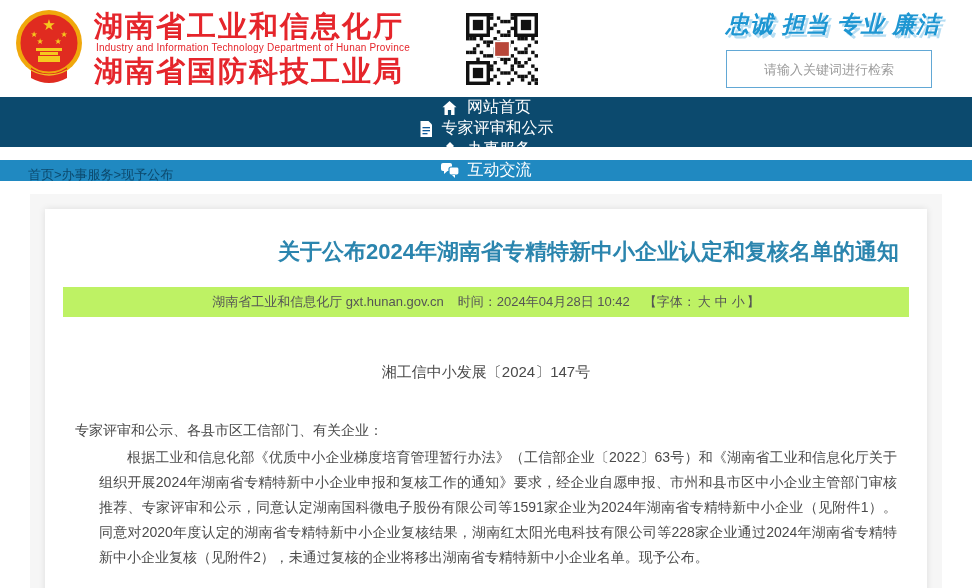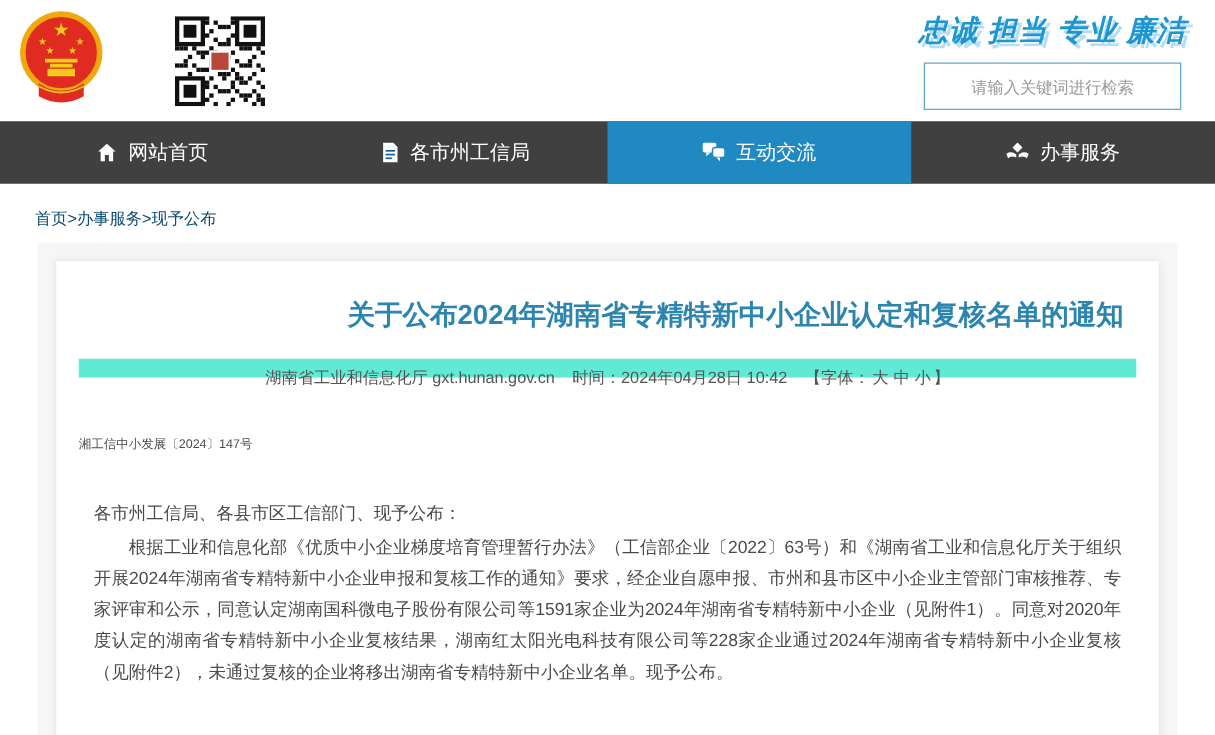--- a/index.html
+++ b/index.html
@@ -6,51 +6,51 @@
   html,body { width:972px; height:588px; overflow:hidden; background:#fff;
     font-family:"Liberation Sans","DejaVu Sans",sans-serif; }
 
   
   .hdr { display:flex; align-items:center; height:97px; padding:6px 14px 6px 14px; background:#fff; }
   .emblem { flex:0 0 auto; }
   .org { margin-left:10px; line-height:1.05; }
   .org .cn { color:#e5252b; font-weight:bold; font-size:29px; letter-spacing:2px; white-space:nowrap; }
   .org .en { color:#e5252b; font-size:10px; letter-spacing:.2px; margin:2px 0 2px 2px; white-space:nowrap; }
   .qr { margin-left:56px; width:72px; height:72px; flex:0 0 auto; }
-  .hdr-right { margin-left:auto; width:232px; display:flex; flex-direction:column; align-items:center; }
+  .hdr-right { margin-left:auto; width:232px; display:flex; flex-direction:column; align-items:flex-start; }
   .slogan { color:#1e96d2; font-weight:bold; font-style:italic; font-size:23px; letter-spacing:1px;
     white-space:nowrap; text-shadow:3px 3px 0 #b5ddf3; margin-bottom:10px; }
   .search input { width:206px; height:38px; border:1px solid #62a8d5; outline:none;
     text-align:center; font-size:13px; color:#555; background:#fff; }
   .search input::placeholder { color:#9a9a9a; }
 
   
-  .nav { display:flex; height:50px; background:#404040; }
+  .nav { display:flex; height:50px; background:#0c4a6e;flex-direction:column; }
   .nav-item { flex:1 1 0; display:flex; align-items:center; justify-content:center; gap:9px;
     color:#fff; font-size:16px; cursor:pointer; }
   .nav-item.active { background:#2089c1; }
   .nav-item svg { display:block; }
 
   
   .crumbs { padding:19px 0 10px 28px; font-size:13px; color:#8a8a8a; }
   .crumbs span { color:#0c4a6e; }
 
   
   .panel { margin:0 30px; background:#f6f6f6; padding:15px; }
   .card { background:#fff; box-shadow:0 0 7px rgba(0,0,0,.10); padding:16px 18px 60px; min-height:420px; }
   .title { text-align:right; color:#2b85ae; font-weight:bold; font-size:22px; margin:12px 10px 20px; }
-  .meta { background:#5eead4; height:15px; line-height:30px; text-align:center;
+  .meta { background:#bef264; height:30px; line-height:30px; text-align:center;
     font-size:13px; color:#555; white-space:nowrap; }
   .meta .sep { display:inline-block; width:14px; }
   .meta .fs { cursor:pointer; margin:0 2px; }
-  .docnum { font-size:10px; color:#4a4a4a; margin-top:46px; }
+  .docnum { text-align:center; font-size:15px; color:#4a4a4a; margin-top:46px; }
 
   .bodytext { margin:36px 12px 0; font-size:14px; color:#4a4a4a; line-height:25px; text-align:justify; }
   .salutation { margin-bottom:2px; }
-  .para { text-indent:2em; }
+  .para { text-indent:2em;margin-left:24px; }
 </style>
 </head>
 <body>
 
 <div class="hdr">
   <div class="emblem">
     <svg width="70" height="78" viewBox="0 0 70 78">
       <circle cx="35" cy="35" r="33" fill="#f0a80c"></circle>
       <circle cx="35" cy="35" r="29.5" fill="#e02b20"></circle>
       <path d="M17 58 L17 70 Q35 80 53 70 L53 58 Z" fill="#e02b20"></path>
@@ -58,20 +58,25 @@
       <text x="35" y="22" font-size="15" fill="#f6c91e" text-anchor="middle">★</text>
       <text x="20" y="29" font-size="8" fill="#f6c91e" text-anchor="middle">★</text>
       <text x="50" y="29" font-size="8" fill="#f6c91e" text-anchor="middle">★</text>
       <text x="26" y="36" font-size="8" fill="#f6c91e" text-anchor="middle">★</text>
       <text x="44" y="36" font-size="8" fill="#f6c91e" text-anchor="middle">★</text>
       <rect x="22" y="40" width="26" height="3" fill="#f6c91e"></rect>
       <rect x="26" y="44" width="18" height="3" fill="#f6c91e"></rect>
       <rect x="24" y="48" width="22" height="6" fill="#f6c91e"></rect>
       <circle cx="35" cy="35" r="29.5" fill="none" stroke="#f0a80c" stroke-width="2"></circle>
     </svg>
+  </div>
+  <div class="org">
+    <div class="cn">湖南省工业和信息化厅</div>
+    <div class="en">Industry and Information Technology Department of Hunan Province</div>
+    <div class="cn">湖南省国防科技工业局</div>
   </div>
   <div class="qr"><svg width="72" height="72" viewBox="0 0 71.39999999999999 71.39999999999999">
         <rect x="0" y="0" width="71.39999999999999" height="71.39999999999999" fill="#fff"></rect>
         <rect x="0" y="23.8" width="3.4" height="3.4" fill="#111"></rect>
         <rect x="0" y="37.4" width="3.4" height="3.4" fill="#111"></rect>
         <rect x="3.4" y="23.8" width="3.4" height="3.4" fill="#111"></rect>
         <rect x="3.4" y="37.4" width="3.4" height="3.4" fill="#111"></rect>
         <rect x="6.8" y="23.8" width="3.4" height="3.4" fill="#111"></rect>
         <rect x="6.8" y="34" width="3.4" height="3.4" fill="#111"></rect>
         <rect x="6.8" y="37.4" width="3.4" height="3.4" fill="#111"></rect>
@@ -196,58 +201,58 @@
   </div>
   <div class="nav-item">
     <span>
       <svg width="14" height="16" viewBox="0 0 13 16" fill="#fff">
           <path d="M1 0 H9 L12.5 3.5 V16 H1 Z"></path>
           <rect x="3" y="6" width="7.5" height="1.3" fill="#0d5a99"></rect>
           <rect x="3" y="9" width="7.5" height="1.3" fill="#0d5a99"></rect>
           <rect x="3" y="12" width="5" height="1.3" fill="#0d5a99"></rect>
         </svg>
     </span>
-    <span>各市州工信局</span>
+    <span>专家评审和公示</span>
+  </div>
+  <div class="nav-item">
+    <span>
+      <svg width="18" height="16" viewBox="0 0 18 16" fill="#fff">
+          <path d="M9 0 L13 4 L9 8 L5 4 Z"></path>
+          <path d="M0 9 Q4 6.5 8 9.5 L8 12 Q4 10 1.5 12.5 Z"></path>
+          <path d="M18 9 Q14 6.5 10 9.5 L10 12 Q14 10 16.5 12.5 Z"></path>
+        </svg>
+    </span>
+    <span>办事服务</span>
   </div>
   <div class="nav-item active">
     <span>
       <svg width="18" height="16" viewBox="0 0 18 16" fill="#fff">
           <rect x="0" y="0" width="11" height="8" rx="2"></rect>
           <path d="M3 8 L3 11 L6.5 8 Z"></path>
           <rect x="8" y="4" width="10" height="8" rx="2" fill="#fff" stroke="#2089c1" stroke-width="1.2"></rect>
           <path d="M14 12 L14 15 L11 12 Z"></path>
         </svg>
     </span>
     <span>互动交流</span>
   </div>
-  <div class="nav-item">
-    <span>
-      <svg width="18" height="16" viewBox="0 0 18 16" fill="#fff">
-          <path d="M9 0 L13 4 L9 8 L5 4 Z"></path>
-          <path d="M0 9 Q4 6.5 8 9.5 L8 12 Q4 10 1.5 12.5 Z"></path>
-          <path d="M18 9 Q14 6.5 10 9.5 L10 12 Q14 10 16.5 12.5 Z"></path>
-        </svg>
-    </span>
-    <span>办事服务</span>
-  </div>
 </div>
 
 <div class="crumbs">
   <span>首页</span><span>&gt;</span><span>办事服务</span><span>&gt;</span><span>现予公布</span>
 </div>
 
 <div class="panel">
   <div class="card">
     <div class="title">关于公布2024年湖南省专精特新中小企业认定和复核名单的通知</div>
 
     <div class="meta">
       <span>湖南省工业和信息化厅 gxt.hunan.gov.cn</span><span class="sep"></span><span>时间：2024年04月28日 10:42</span><span class="sep"></span><span>【字体：</span><span class="fs">大</span><span class="fs">中</span><span class="fs">小</span><span>】</span>
     </div>
 
     <div class="docnum">湘工信中小发展〔2024〕147号</div>
 
     <div class="bodytext">
-      <div class="salutation">各市州工信局、各县市区工信部门、现予公布：</div>
+      <div class="salutation">专家评审和公示、各县市区工信部门、有关企业：</div>
       <div class="para">根据工业和信息化部《优质中小企业梯度培育管理暂行办法》（工信部企业〔2022〕63号）和《湖南省工业和信息化厅关于组织开展2024年湖南省专精特新中小企业申报和复核工作的通知》要求，经企业自愿申报、市州和县市区中小企业主管部门审核推荐、专家评审和公示，同意认定湖南国科微电子股份有限公司等1591家企业为2024年湖南省专精特新中小企业（见附件1）。同意对2020年度认定的湖南省专精特新中小企业复核结果，湖南红太阳光电科技有限公司等228家企业通过2024年湖南省专精特新中小企业复核（见附件2），未通过复核的企业将移出湖南省专精特新中小企业名单。现予公布。</div>
     </div>
 
   </div>
 </div>
 
 </body></html>

